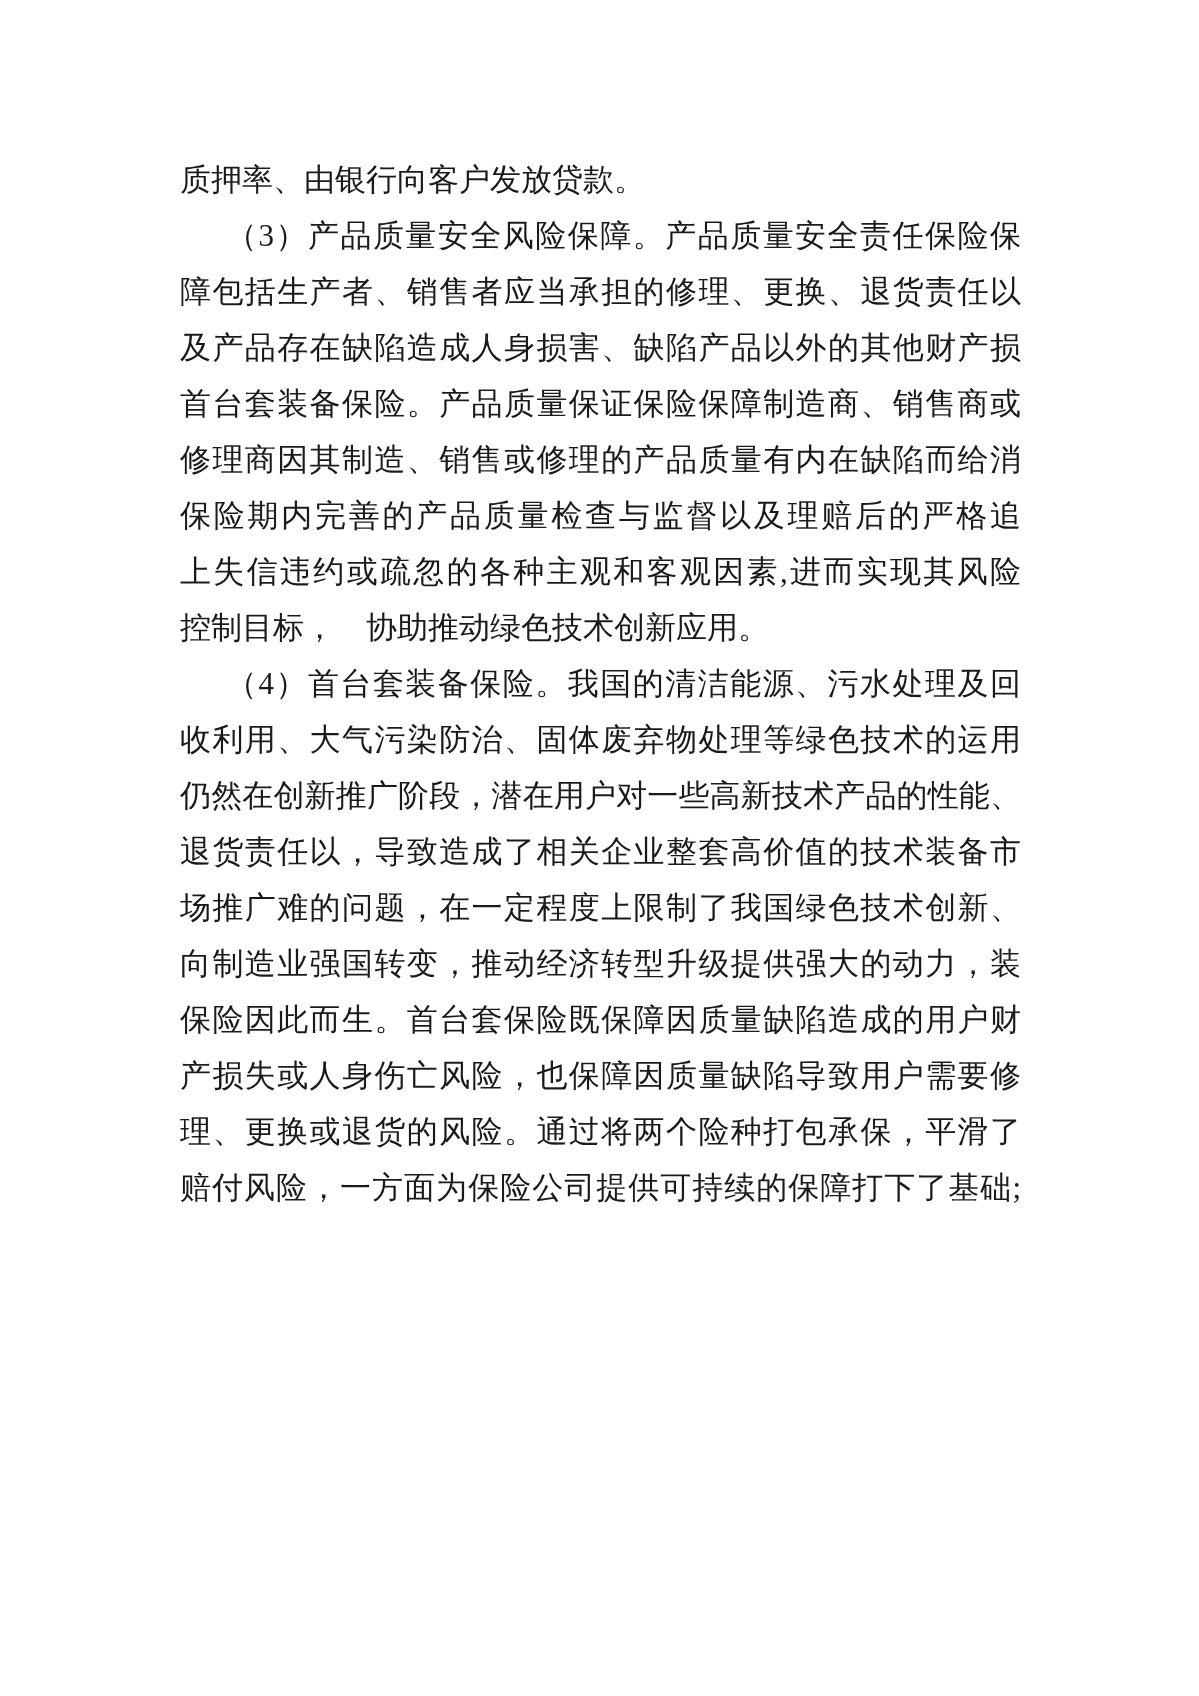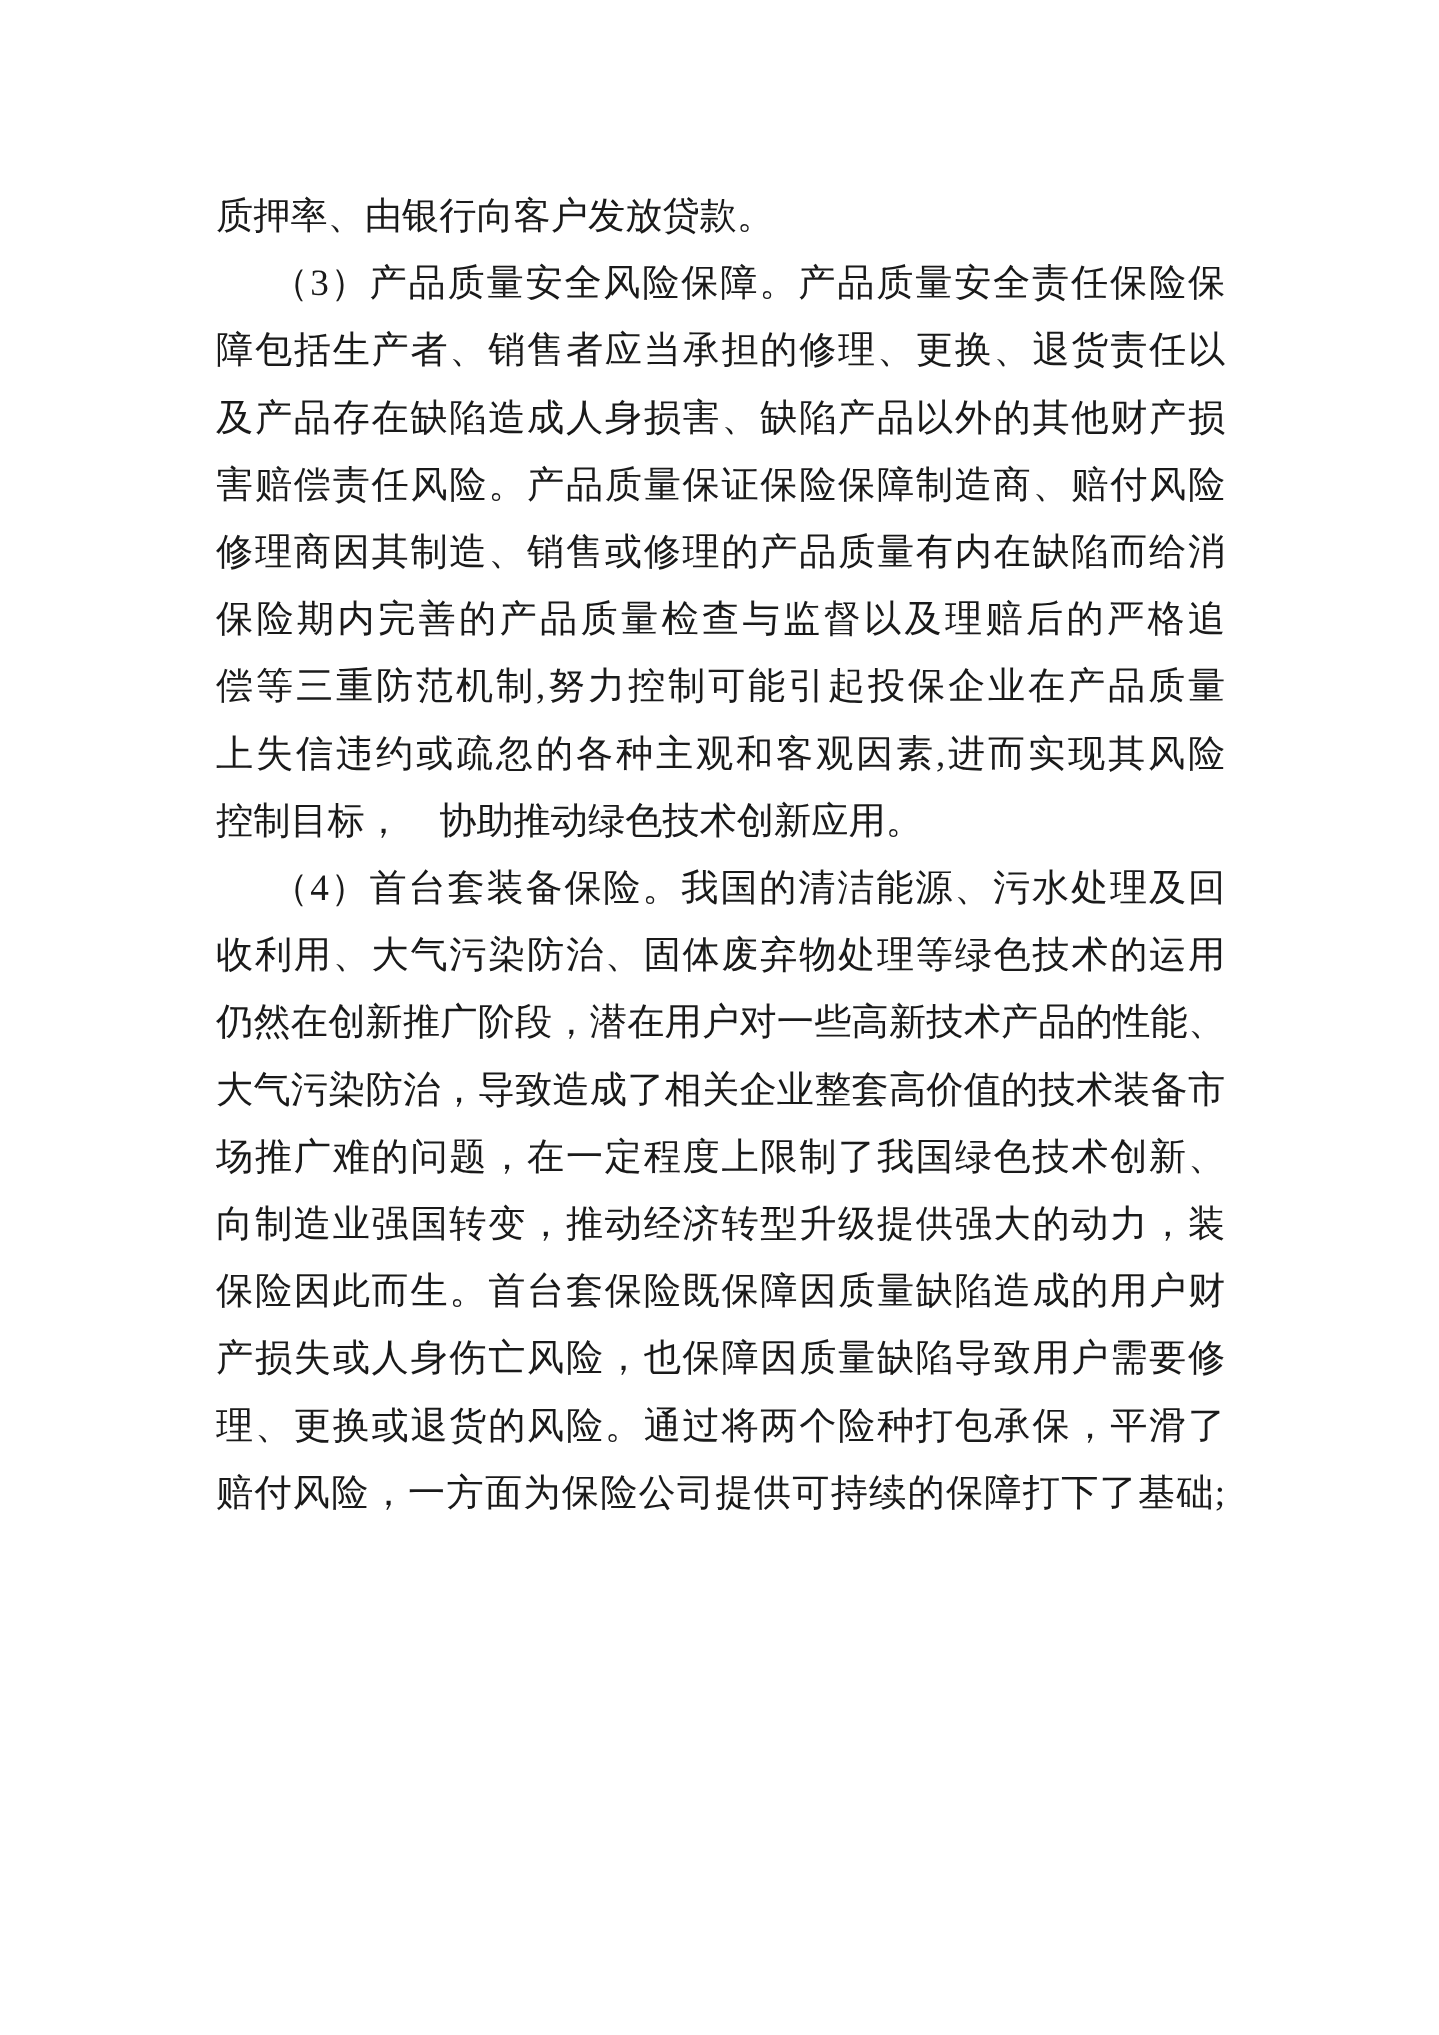--- a/index.html
+++ b/index.html
@@ -53,30 +53,29 @@
 </style>
 </head>
 <body>
 
 <div class="page">
   <div class="text-block" id="text-body">
       <div class="line para-end">质押率、由银行向客户发放贷款。</div>
       <div class="line indent">（3）产品质量安全风险保障。产品质量安全责任保险保</div>
       <div class="line">障包括生产者、销售者应当承担的修理、更换、退货责任以</div>
       <div class="line">及产品存在缺陷造成人身损害、缺陷产品以外的其他财产损</div>
-      <div class="line">害赔偿责任风险。产品质量保证保险保障制造商、赔付风险</div>
+      <div class="line">首台套装备保险。产品质量保证保险保障制造商、销售商或</div>
       <div class="line">修理商因其制造、销售或修理的产品质量有内在缺陷而给消</div>
       <div class="line">保险期内完善的产品质量检查与监督以及理赔后的严格追</div>
-      <div class="line">偿等三重防范机制,努力控制可能引起投保企业在产品质量</div>
       <div class="line">上失信违约或疏忽的各种主观和客观因素,进而实现其风险</div>
       <div class="line para-end">控制目标，　协助推动绿色技术创新应用。</div>
       <div class="line indent">（4）首台套装备保险。我国的清洁能源、污水处理及回</div>
       <div class="line">收利用、大气污染防治、固体废弃物处理等绿色技术的运用</div>
       <div class="line">仍然在创新推广阶段，潜在用户对一些高新技术产品的性能、</div>
-      <div class="line">大气污染防治，导致造成了相关企业整套高价值的技术装备市</div>
+      <div class="line">退货责任以，导致造成了相关企业整套高价值的技术装备市</div>
       <div class="line">场推广难的问题，在一定程度上限制了我国绿色技术创新、</div>
       <div class="line">向制造业强国转变，推动经济转型升级提供强大的动力，装</div>
       <div class="line">保险因此而生。首台套保险既保障因质量缺陷造成的用户财</div>
       <div class="line">产损失或人身伤亡风险，也保障因质量缺陷导致用户需要修</div>
       <div class="line">理、更换或退货的风险。通过将两个险种打包承保，平滑了</div>
       <div class="line">赔付风险，一方面为保险公司提供可持续的保障打下了基础;</div>
     </div>
   <div class="page-number">30</div>
 </div>
 

